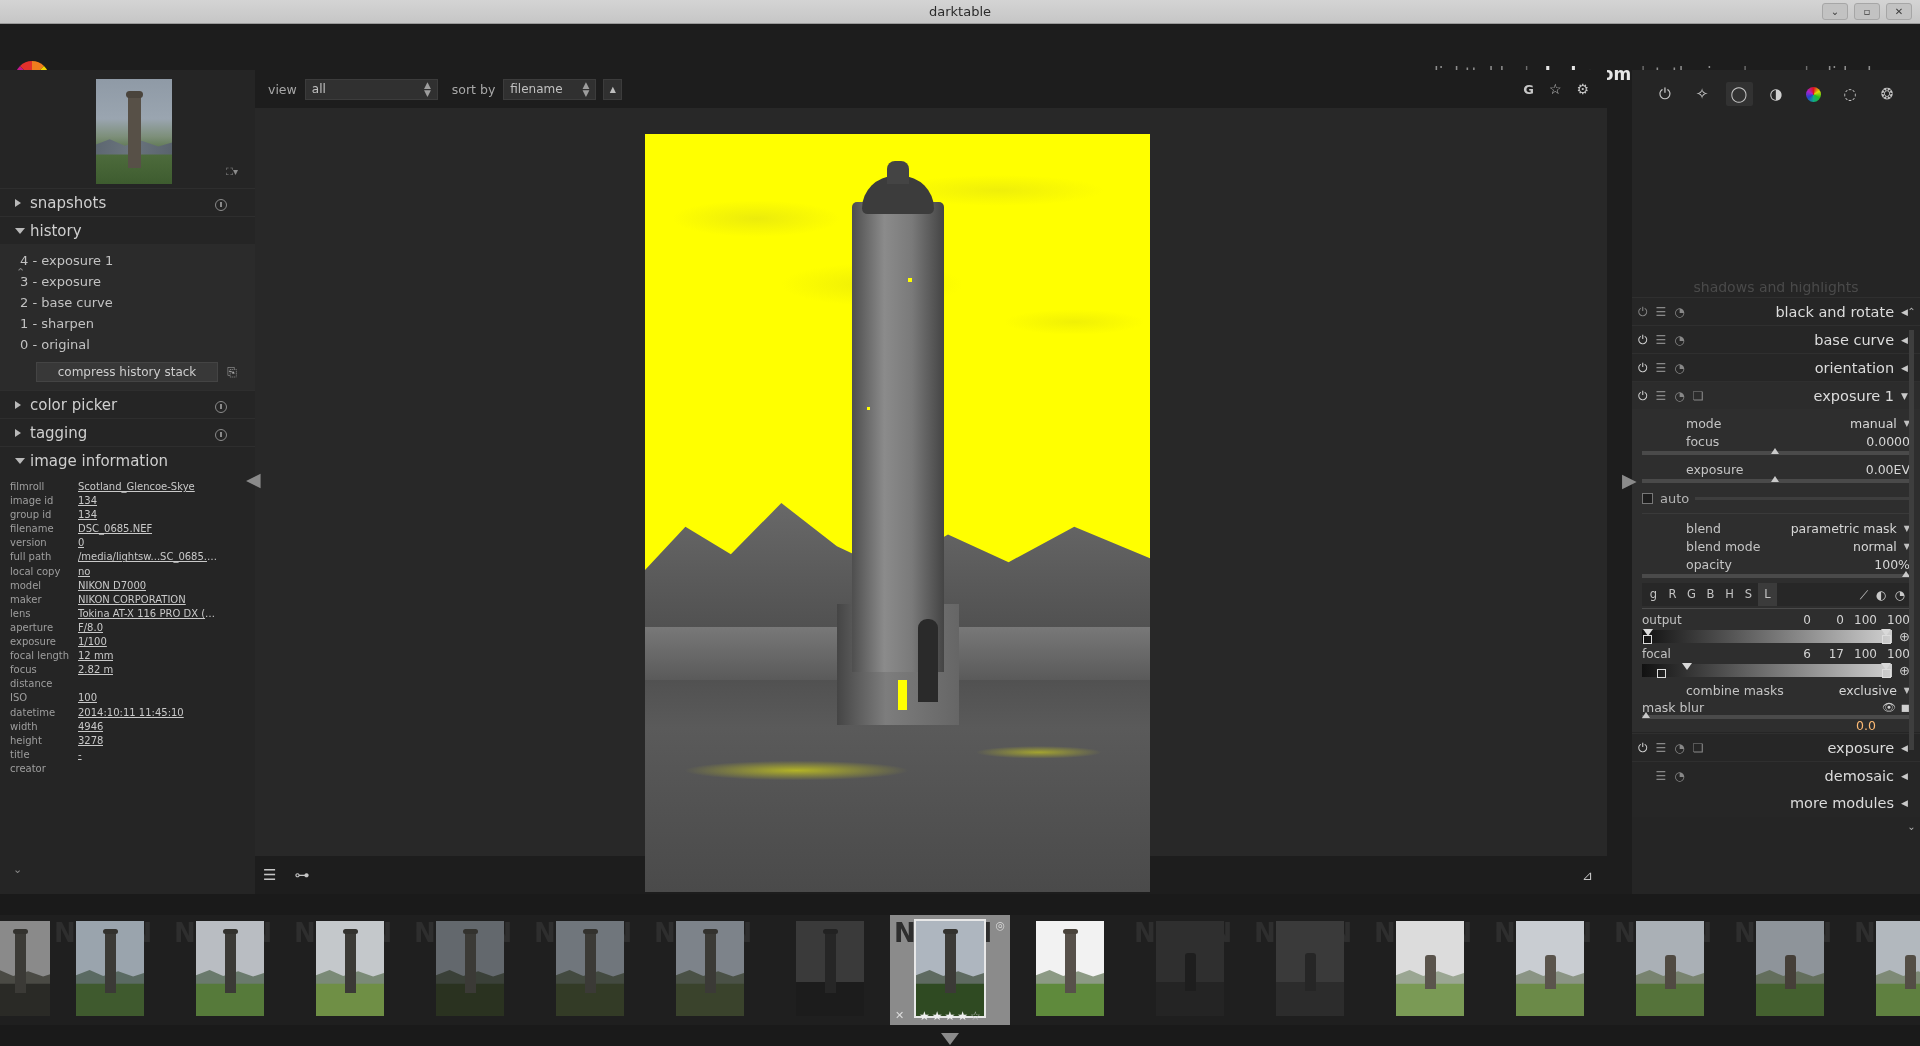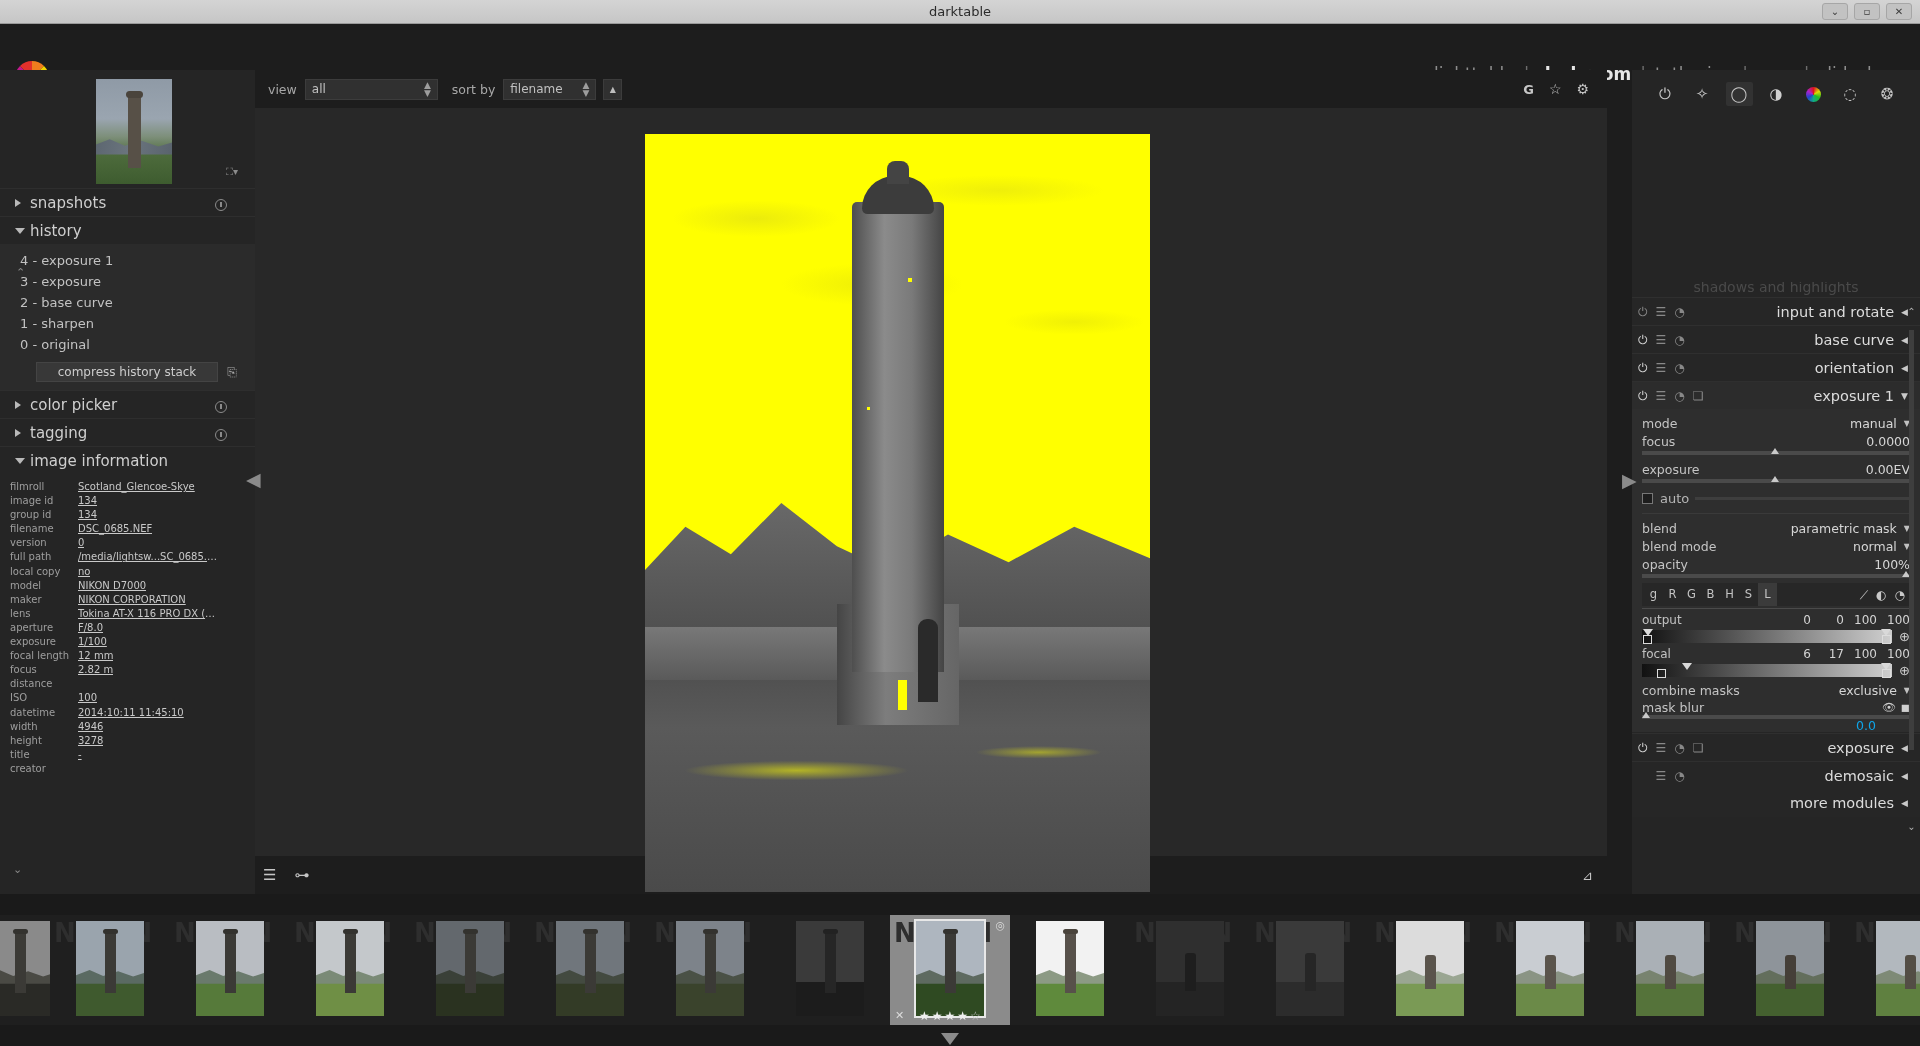--- a/index.html
+++ b/index.html
@@ -181,21 +181,21 @@
   .modhdr{
     height:28px; display:flex; align-items:center; position:relative;
     border-top:1px solid #2f2f2f; padding:0 12px 0 6px; background:#262626;
   }
   .modhdr .ic{ color:#888; font-size:12px; margin-right:8px; }
   .modhdr .nm{ margin-left:auto; color:#dcdcdc; font-size:14.5px; }
   .modhdr .tri{ margin-left:7px; color:#c9c9c9; font-size:9px; }
   .modhdr.active{ background:#2c2c2c; }
   .modhdr.active .ic.pw{ color:#d6d6d6; }
   #expbody{ background:#2e2e2e; padding:5px 10px 8px 10px; }
-  .prow{ display:flex; align-items:center; height:18px; font-size:12.5px; color:#c4c4c4; position:relative; }
+  .prow{ display:flex; align-items:center; height:18px; font-size:12.5px; color:#c4c4c4; position:relative;margin-left:44px; }
   .prow .r{ margin-left:auto; color:#d6d6d6; }
   .prow .caret{ margin-left:7px; font-size:8px; color:#c0c0c0; }
   .slider{ height:4px; background:#4a4a4a; position:relative; margin:1px 0 5px 0; }
   .slider .mk{ position:absolute; top:-3px; width:0;height:0;
     border-left:4px solid transparent;border-right:4px solid transparent;border-bottom:6px solid #c9c9c9; }
   .sliderTrackRow{ position:relative; }
   .autorow{ display:flex; align-items:center; height:20px; margin:2px 0 4px 0; }
   .chk{ width:11px;height:11px;border:1px solid #777;background:#1d1d1d;margin-right:7px; }
   .autorow .tr{ flex:1; height:3px; background:#3e3e3e; margin-left:6px; }
   .sepline{ height:1px; background:#3a3a3a; margin:5px 0; }
@@ -207,21 +207,21 @@
   .numrow{ display:flex; align-items:center; font-size:12px; color:#c2c2c2; }
   .numrow .nm{ flex:1; }
   .numrow .n{ width:33px; text-align:right; color:#d4d4d4; }
   .gradbar{ position:relative; height:15px; margin:2px 0 3px 0; display:flex; align-items:center; }
   .gradbar .bar{ flex:1; height:13px; background:linear-gradient(90deg,#111,#cfcfcf); position:relative; }
   .gradbar .plus{ width:18px;text-align:right;color:#cfcfcf;font-size:13px; }
   .hd{ position:absolute; width:0;height:0;border-left:5px solid transparent;border-right:5px solid transparent; }
   .hd.down{ border-top:7px solid #d9d9d9; top:-1px; }
   .hollow{ position:absolute; width:9px;height:9px; border:1.3px solid #ddd; }
   .mbrow{ display:flex;align-items:center;font-size:12.5px;color:#c4c4c4;height:17px; }
-  .mbrow .r{ margin-left:auto;color:#0ea5e9;padding-right:6px;margin-top:36px; }
+  .mbrow .r{ margin-left:auto;color:#fdba74;padding-right:6px;margin-top:36px; }
   .mbrow .eyes{ display:flex;gap:5px;align-items:center;color:#cfcfcf;font-size:11px; }
   #rscroll{ position:absolute; right:4px; top:236px; width:9px; height:536px; }
   #rscroll .up,#rscroll .dn{ color:#b0b0b0; font-size:10px; text-align:center; }
   #rscroll .bar{ position:absolute; left:2px; top:24px; width:5px; height:420px; background:#3e3e3e; }
   #rightArrow{ position:absolute; left:-10px; top:50%; margin-top:-13px; color:#8a8a8a; font-size:19px; }
   
   #filmstrip{ position:absolute; left:0; bottom:0; width:1920px; height:152px; background:#1a1a1a; display:flex; }
   .fcell{ width:120px; height:110px; margin-top:21px; position:relative; background:#1f1f1f; flex:none; }
   .fcell .watermark{ position:absolute; left:4px; top:3px; color:#2e2e2e; font-size:26px; font-weight:bold; letter-spacing:1px; }
   .fcell .th{ position:absolute; left:50%; top:6px; margin-left:-34px; width:68px; height:95px; overflow:hidden; }
@@ -489,21 +489,21 @@
     <div class="modicon">❂</div>
   </div>
 
   <div id="modlist">
     <div id="cutheader">shadows and highlights</div>
 
     <div class="modhdr">
       <span class="ic pw">⏻</span>
       <span class="ic">☰</span>
       <span class="ic">◔</span>
-      <span class="nm">input and rotate</span>
+      <span class="nm">black and rotate</span>
       <span class="tri">◀</span>
     </div>
 
     <div class="modhdr">
       <span class="ic pw" style="color:#d6d6d6;">⏻</span>
       <span class="ic">☰</span>
       <span class="ic">◔</span>
       <span class="nm">base curve</span>
       <span class="tri">◀</span>
     </div>

